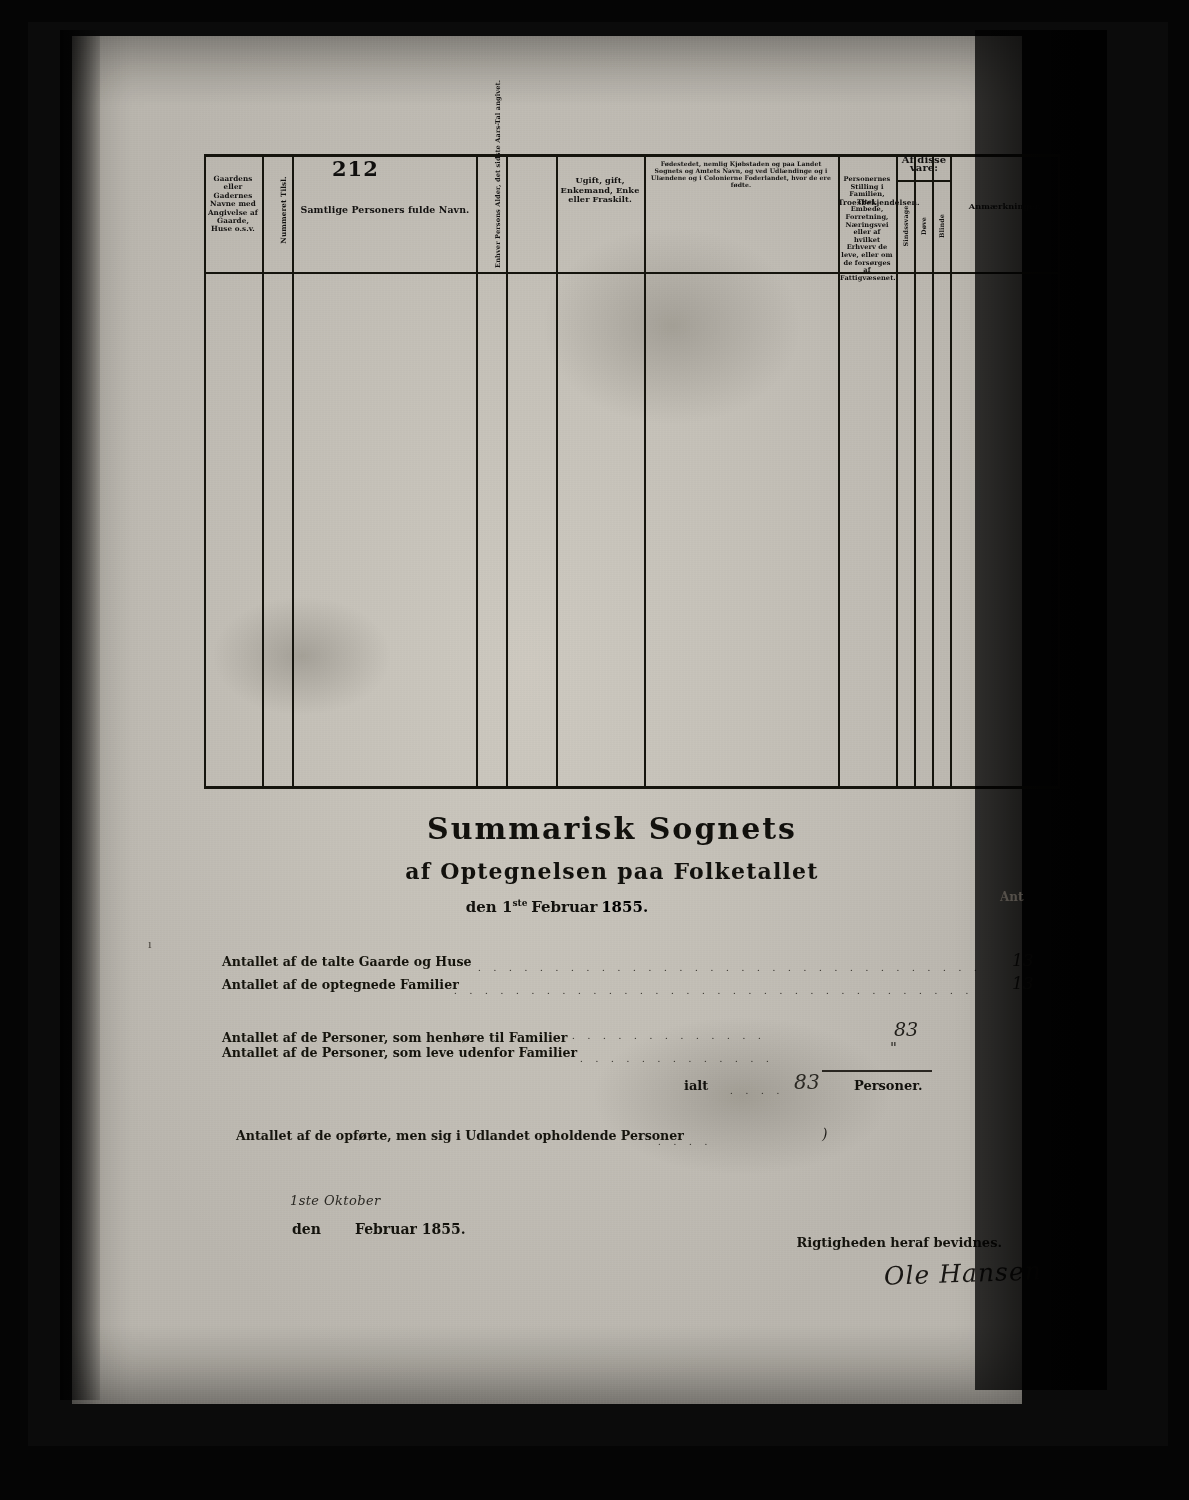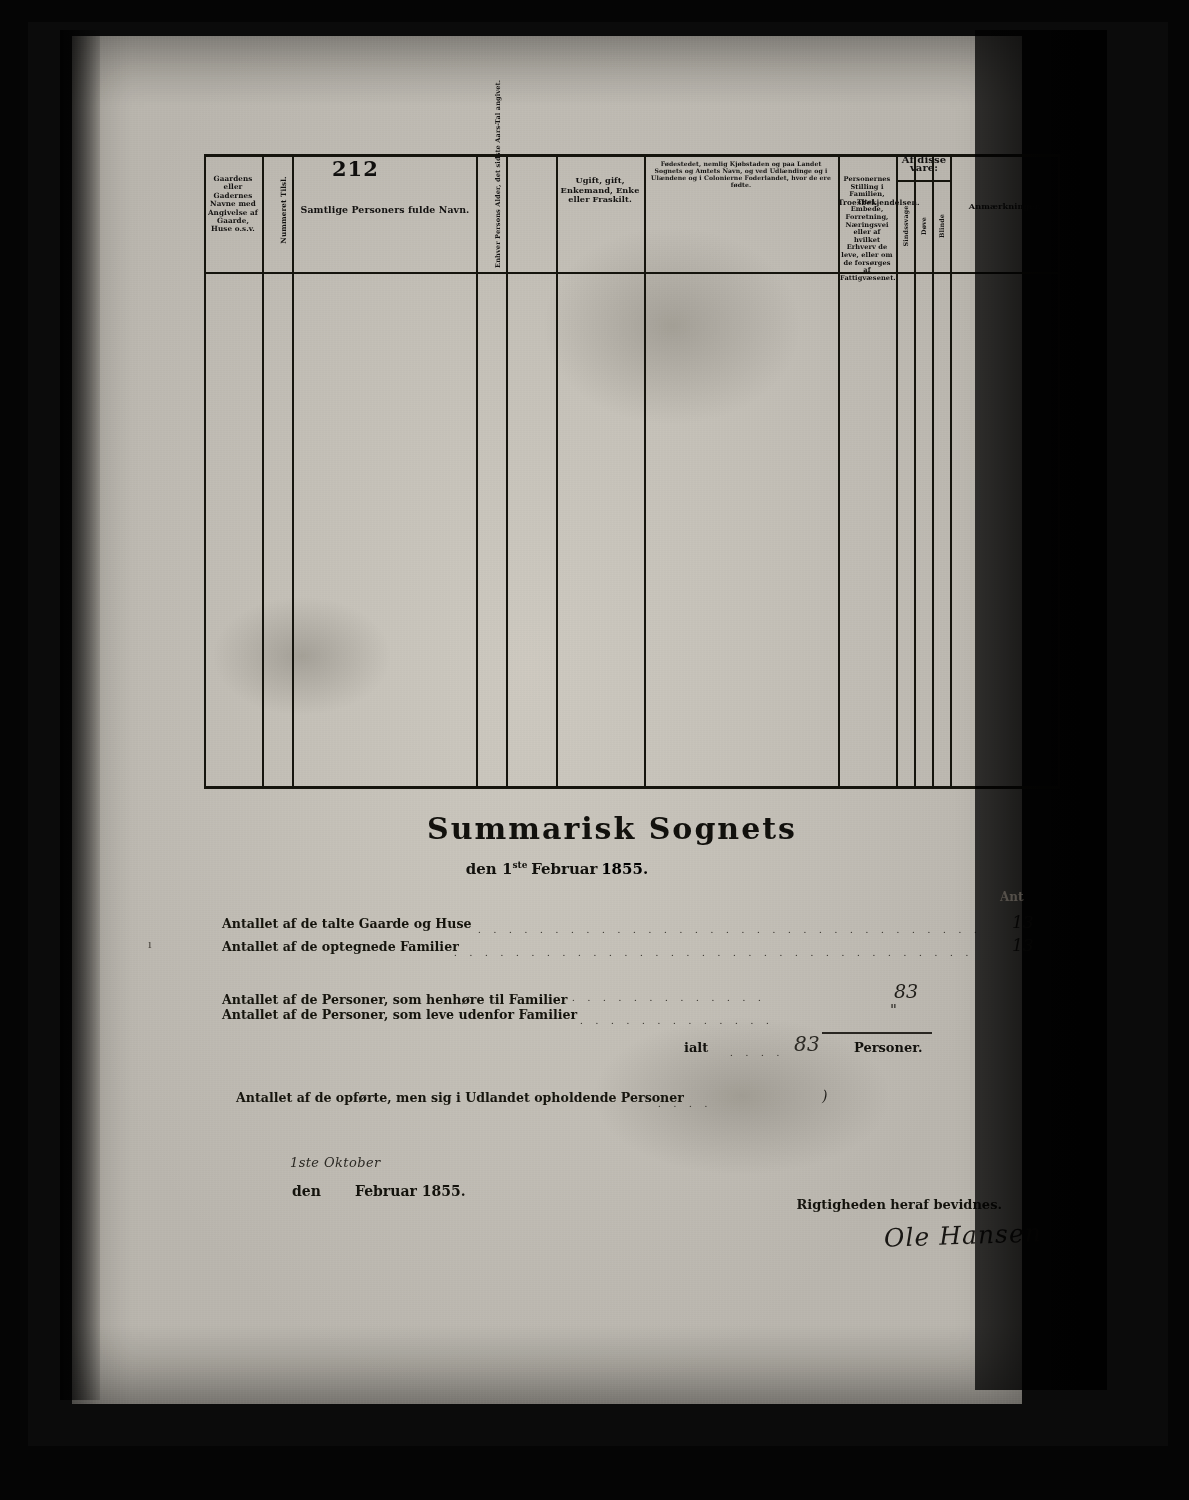--- a/index.html
+++ b/index.html
@@ -322,20 +322,21 @@
 
       <div class="ghost" style="left:190px; top:168px;">&nbsp;</div>
       <div class="ghost" style="left:560px; top:330px;">&nbsp;</div>
       <div class="ghost" style="left:560px; top:390px;">&nbsp;</div>
       <div class="ghost" style="left:560px; top:450px;">&nbsp;</div>
     </div>
 
     <div id="summary">
 
       <div id="title1" class="fraktur">Summarisk Sognets</div>
+      <div id="title2" class="fraktur">af Optegnelsen paa Folketallet</div>
 
 
       <div id="date-line">
         <span class="fraktur" style="font-size:15px;">den 1</span><span class="fraktur" style="font-size:9px; vertical-align:super;">ste</span>
         <span class="fraktur" style="font-size:15px;">Februar</span>
         <span class="yr" style="font-size:15px;">1855.</span>
       </div>
 
       <div style="height:38px;"></div>
 

